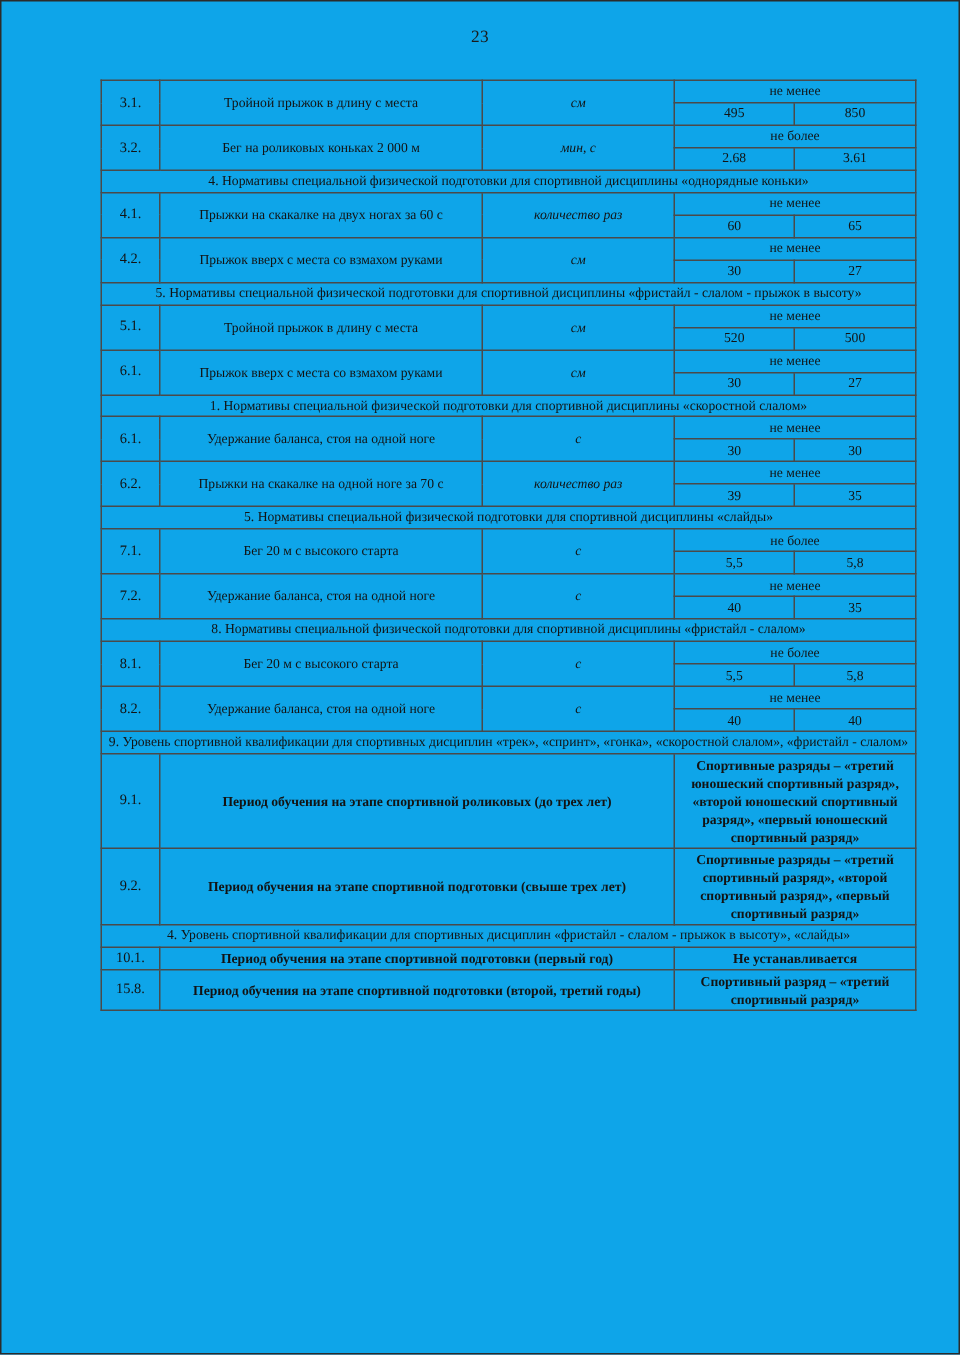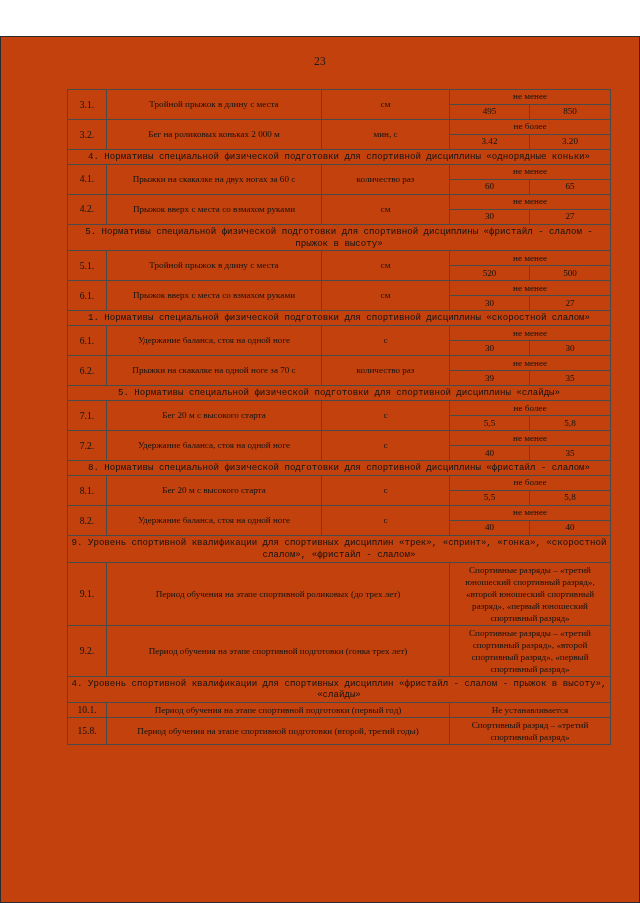--- a/index.html
+++ b/index.html
@@ -11,24 +11,23 @@
     width: 640px;
     height: 903px;
     position: relative;
     font-family: "Liberation Serif", "DejaVu Serif", serif;
     color: #111111;
     overflow: hidden;
   }
   .page {
     position: absolute;
     inset: 0;
-    background: #c2410c;
+    background: #0ea5e9;
     border: 1px solid #2b2b2b;
     box-sizing: border-box;
-    margin-top: 36px;
   }
   .page-number {
     position: absolute;
     top: 18px;
     left: 0;
     width: 100%;
     text-align: center;
     font-size: 11.5px;
     letter-spacing: 0.3px;
     color: #1a1a1a;
@@ -66,41 +65,42 @@
   td.no {
     font-size: 9.6px;
     text-align: center;
   }
   td.name {
     text-align: center;
     padding: 1px 4px;
   }
   td.unit {
     text-align: center;
+    font-style: italic;
   }
   td.cond {
     text-align: center;
     padding: 0px 2px 1px;
     height: 12px;
   }
   td.val {
     text-align: center;
     padding: 0px 2px 1px;
     height: 12px;
   }
   td.section {
     text-align: center;
     padding: 2px 8px 3px;
     line-height: 1.3;
-    font-family: Liberation Mono, monospace;
   }
   td.rank {
     text-align: center;
     padding: 2px 2px;
     line-height: 1.32;
+    font-weight: bold;
   }
 </style>
 </head>
 <body>
 
 <div class="page">
 
   <div class="page-number">23</div>
 
   <div class="table-wrap">
@@ -123,22 +123,22 @@
             <td class="val">495</td>
             <td class="val">850</td>
           </tr>
           <tr>
             <td class="no" rowspan="2">3.2.</td>
             <td class="name" rowspan="2">Бег на роликовых коньках 2 000 м</td>
             <td class="unit" rowspan="2">мин, с</td>
             <td class="cond" colspan="2">не более</td>
           </tr>
           <tr>
-            <td class="val">3.42</td>
-            <td class="val">3.20</td>
+            <td class="val">2.68</td>
+            <td class="val">3.61</td>
           </tr>
           <tr>
             <td class="section" colspan="5">4. Нормативы специальной физической подготовки для спортивной дисциплины «однорядные коньки»</td>
           </tr>
           <tr>
             <td class="no" rowspan="2">4.1.</td>
             <td class="name" rowspan="2">Прыжки на скакалке на двух ногах за 60 с</td>
             <td class="unit" rowspan="2">количество раз</td>
             <td class="cond" colspan="2">не менее</td>
           </tr>
@@ -251,21 +251,21 @@
           <tr>
             <td class="section" colspan="5">9. Уровень спортивной квалификации для спортивных дисциплин «трек», «спринт», «гонка», «скоростной слалом», «фристайл - слалом»</td>
           </tr>
           <tr>
             <td class="no">9.1.</td>
             <td class="name rank" colspan="2">Период обучения на этапе спортивной роликовых (до трех лет)</td>
             <td class="rank" colspan="2">Спортивные разряды – «третий юношеский спортивный разряд», «второй юношеский спортивный разряд», «первый юношеский спортивный разряд»</td>
           </tr>
           <tr>
             <td class="no">9.2.</td>
-            <td class="name rank" colspan="2">Период обучения на этапе спортивной подготовки (гонка трех лет)</td>
+            <td class="name rank" colspan="2">Период обучения на этапе спортивной подготовки (свыше трех лет)</td>
             <td class="rank" colspan="2">Спортивные разряды – «третий спортивный разряд», «второй спортивный разряд», «первый спортивный разряд»</td>
           </tr>
           <tr>
             <td class="section" colspan="5">4. Уровень спортивной квалификации для спортивных дисциплин «фристайл - слалом - прыжок в высоту», «слайды»</td>
           </tr>
           <tr>
             <td class="no">10.1.</td>
             <td class="name rank" colspan="2">Период обучения на этапе спортивной подготовки (первый год)</td>
             <td class="rank" colspan="2">Не устанавливается</td>
           </tr>

